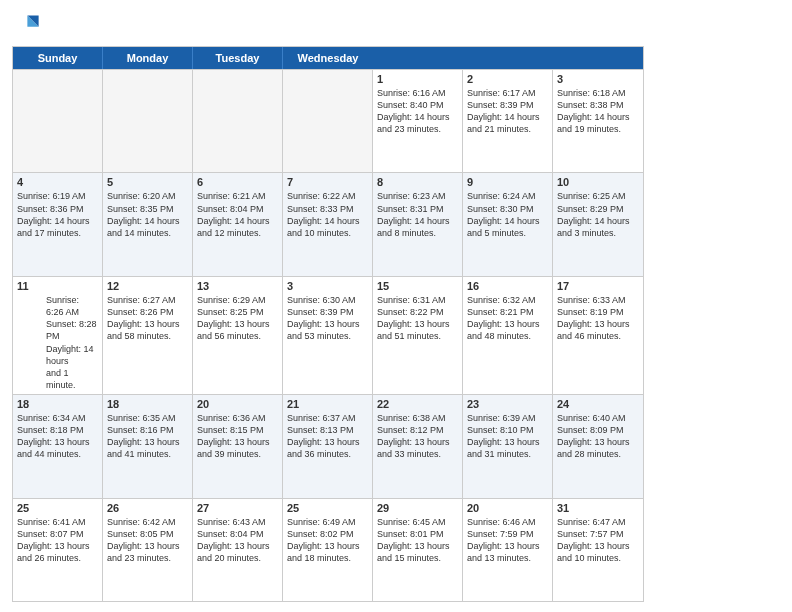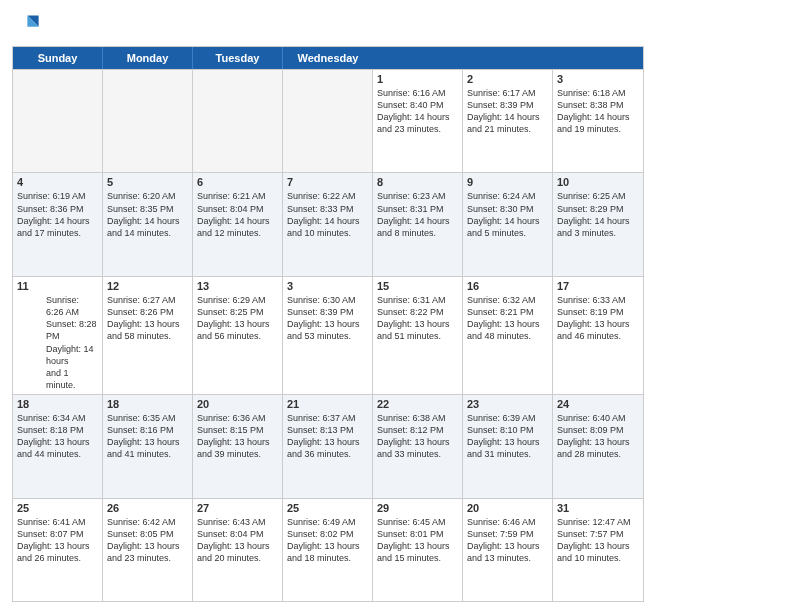--- a/index.html
+++ b/index.html
@@ -356,21 +356,21 @@
           </div>
           <div class="cal-cell">
             <div class="day-num">20</div>
             <div class="day-info" style="white-space: pre-line;">Sunrise: 6:46 AM
 Sunset: 7:59 PM
 Daylight: 13 hours
 and 13 minutes.</div>
           </div>
           <div class="cal-cell">
             <div class="day-num">31</div>
-            <div class="day-info" style="white-space: pre-line;">Sunrise: 12:47 AM
+            <div class="day-info" style="white-space: pre-line;">Sunrise: 6:47 AM
 Sunset: 7:57 PM
 Daylight: 13 hours
 and 10 minutes.</div>
           </div>
         </div>
       </div>
   </div>
 </div>
 
 </body></html>

